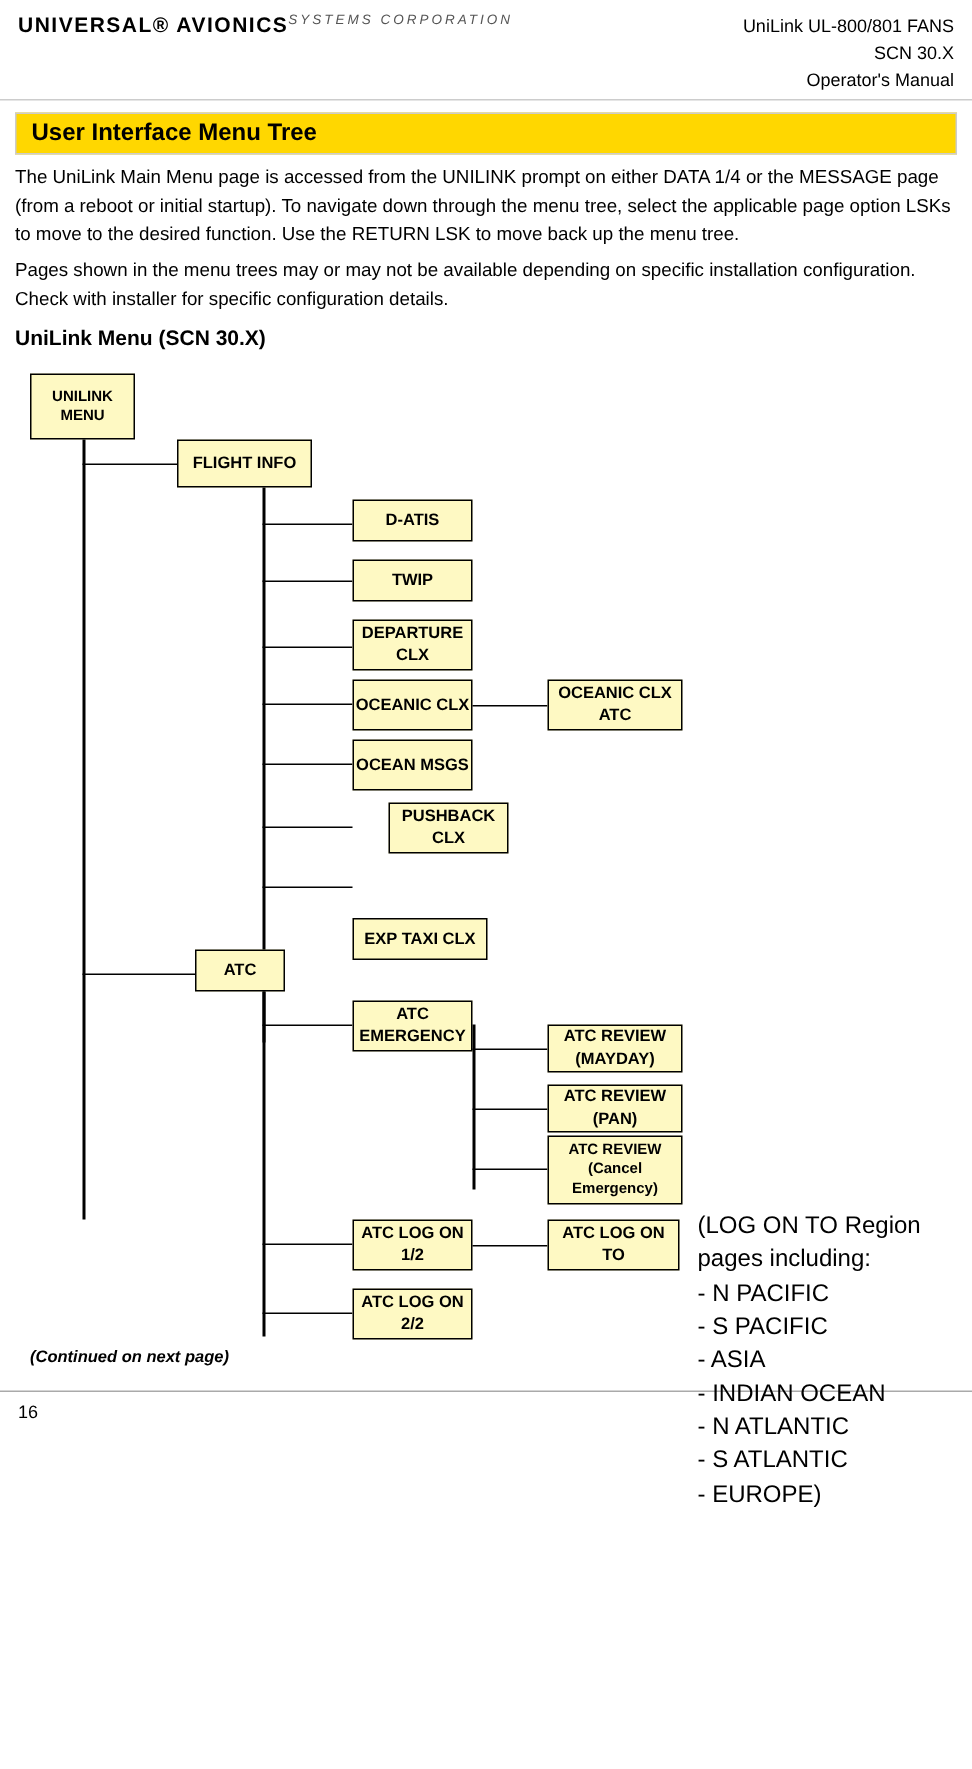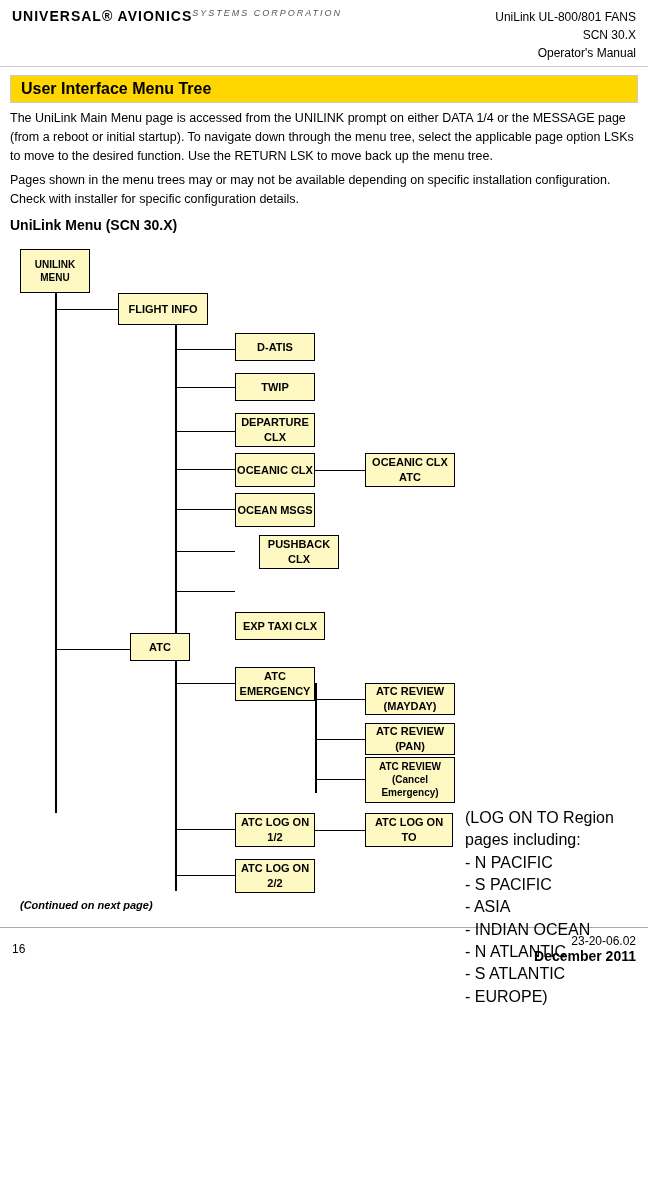--- a/index.html
+++ b/index.html
@@ -273,17 +273,13 @@
     <span>ATC LOG ON
 2/2</span>
   </div>
 
   <div class="continued-text" style="left:10px; top:660px;">(Continued on next page)</div>
 
 </div>
 
 <div class="footer">
   <div>16</div>
-  <div class="footer-right">
-    <div>23-20-06.02</div>
-    <div class="footer-date">December 2011</div>
-  </div>
 </div>
 
 </body></html>

